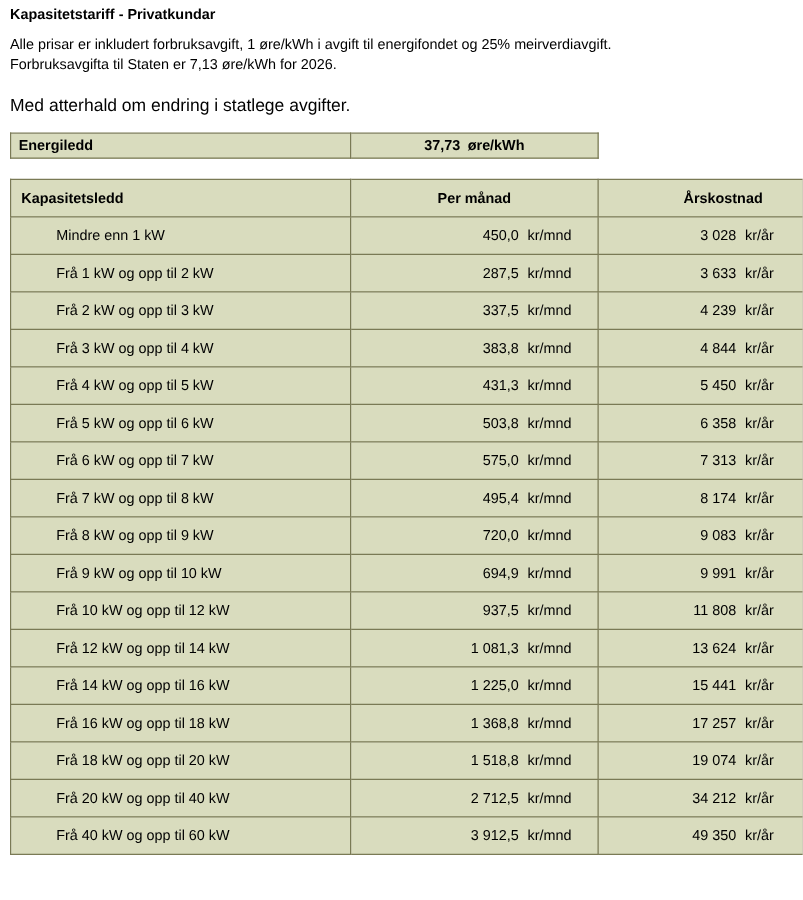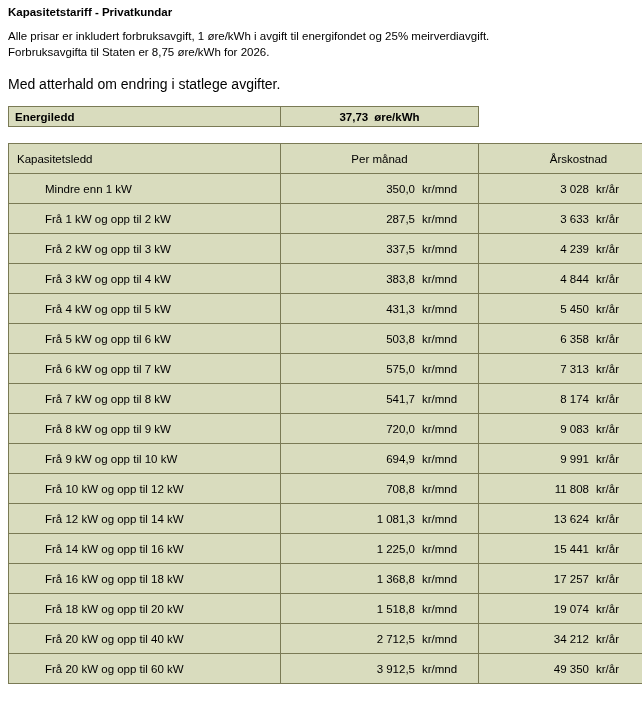--- a/index.html
+++ b/index.html
@@ -70,21 +70,21 @@
   .cap-table th, .cap-table td {
     border: 1px solid #7a7a55;
     background: #d9dcbe;
     height: 30px;
     padding: 2px 8px;
     box-sizing: border-box;
     font-size: 11.5px;
     vertical-align: middle;
   }
   .cap-table th {
-    font-weight: normal;
+    font-weight: bold;
     text-align: center;
   }
   .cap-table th.col-desc { text-align: left; width: 272px; }
   .cap-table th.col-month { width: 198px; }
   .cap-table th.col-year  { width: 164px; padding-left: 44px; }
   .cap-table td.desc  { text-align: left; font-weight: normal; padding-left: 36px; }
   .cap-table td.money { text-align: right; font-weight: normal; padding-right: 8px; }
   .money-inner {
     display: inline-block;
     white-space: nowrap;
@@ -104,21 +104,21 @@
 </style>
 </head>
 <body>
 
 <div class="page">
 
   <div class="doc-title">Kapasitetstariff - Privatkundar</div>
 
   <div class="intro">
     <span class="intro-line">Alle prisar er inkludert forbruksavgift, 1 øre/kWh i avgift til energifondet og 25% meirverdiavgift.</span>
-    <span class="intro-line">Forbruksavgifta til Staten er 8,75 øre/kWh for 2026.</span>
+    <span class="intro-line">Forbruksavgifta til Staten er 7,13 øre/kWh for 2026.</span>
   </div>
 
   <div class="intro-spacer"></div>
 
   <div class="note">Med atterhald om endring i statlege avgifter.</div>
 
   <table class="energy-table">
     <tbody>
       <tr>
         <td class="label">Energiledd</td>
@@ -133,21 +133,21 @@
     <thead>
       <tr>
         <th class="col-desc">Kapasitetsledd</th>
         <th class="col-month">Per månad</th>
         <th class="col-year">Årskostnad</th>
       </tr>
     </thead>
     <tbody id="cap-body">
         <tr>
           <td class="desc">Mindre enn 1 kW</td>
-          <td class="money"><span class="money-inner"><span class="money-num">350,0</span><span class="money-unit">kr/mnd</span></span></td>
+          <td class="money"><span class="money-inner"><span class="money-num">450,0</span><span class="money-unit">kr/mnd</span></span></td>
           <td class="money"><span class="money-inner"><span class="money-num">3 028</span><span class="money-unit yr">kr/år</span></span></td>
         </tr>
         <tr>
           <td class="desc">Frå 1 kW og opp til 2 kW</td>
           <td class="money"><span class="money-inner"><span class="money-num">287,5</span><span class="money-unit">kr/mnd</span></span></td>
           <td class="money"><span class="money-inner"><span class="money-num">3 633</span><span class="money-unit yr">kr/år</span></span></td>
         </tr>
         <tr>
           <td class="desc">Frå 2 kW og opp til 3 kW</td>
           <td class="money"><span class="money-inner"><span class="money-num">337,5</span><span class="money-unit">kr/mnd</span></span></td>
@@ -168,36 +168,36 @@
           <td class="money"><span class="money-inner"><span class="money-num">503,8</span><span class="money-unit">kr/mnd</span></span></td>
           <td class="money"><span class="money-inner"><span class="money-num">6 358</span><span class="money-unit yr">kr/år</span></span></td>
         </tr>
         <tr>
           <td class="desc">Frå 6 kW og opp til 7 kW</td>
           <td class="money"><span class="money-inner"><span class="money-num">575,0</span><span class="money-unit">kr/mnd</span></span></td>
           <td class="money"><span class="money-inner"><span class="money-num">7 313</span><span class="money-unit yr">kr/år</span></span></td>
         </tr>
         <tr>
           <td class="desc">Frå 7 kW og opp til 8 kW</td>
-          <td class="money"><span class="money-inner"><span class="money-num">541,7</span><span class="money-unit">kr/mnd</span></span></td>
+          <td class="money"><span class="money-inner"><span class="money-num">495,4</span><span class="money-unit">kr/mnd</span></span></td>
           <td class="money"><span class="money-inner"><span class="money-num">8 174</span><span class="money-unit yr">kr/år</span></span></td>
         </tr>
         <tr>
           <td class="desc">Frå 8 kW og opp til 9 kW</td>
           <td class="money"><span class="money-inner"><span class="money-num">720,0</span><span class="money-unit">kr/mnd</span></span></td>
           <td class="money"><span class="money-inner"><span class="money-num">9 083</span><span class="money-unit yr">kr/år</span></span></td>
         </tr>
         <tr>
           <td class="desc">Frå 9 kW og opp til 10 kW</td>
           <td class="money"><span class="money-inner"><span class="money-num">694,9</span><span class="money-unit">kr/mnd</span></span></td>
           <td class="money"><span class="money-inner"><span class="money-num">9 991</span><span class="money-unit yr">kr/år</span></span></td>
         </tr>
         <tr>
           <td class="desc">Frå 10 kW og opp til 12 kW</td>
-          <td class="money"><span class="money-inner"><span class="money-num">708,8</span><span class="money-unit">kr/mnd</span></span></td>
+          <td class="money"><span class="money-inner"><span class="money-num">937,5</span><span class="money-unit">kr/mnd</span></span></td>
           <td class="money"><span class="money-inner"><span class="money-num">11 808</span><span class="money-unit yr">kr/år</span></span></td>
         </tr>
         <tr>
           <td class="desc">Frå 12 kW og opp til 14 kW</td>
           <td class="money"><span class="money-inner"><span class="money-num">1 081,3</span><span class="money-unit">kr/mnd</span></span></td>
           <td class="money"><span class="money-inner"><span class="money-num">13 624</span><span class="money-unit yr">kr/år</span></span></td>
         </tr>
         <tr>
           <td class="desc">Frå 14 kW og opp til 16 kW</td>
           <td class="money"><span class="money-inner"><span class="money-num">1 225,0</span><span class="money-unit">kr/mnd</span></span></td>
@@ -212,20 +212,20 @@
           <td class="desc">Frå 18 kW og opp til 20 kW</td>
           <td class="money"><span class="money-inner"><span class="money-num">1 518,8</span><span class="money-unit">kr/mnd</span></span></td>
           <td class="money"><span class="money-inner"><span class="money-num">19 074</span><span class="money-unit yr">kr/år</span></span></td>
         </tr>
         <tr>
           <td class="desc">Frå 20 kW og opp til 40 kW</td>
           <td class="money"><span class="money-inner"><span class="money-num">2 712,5</span><span class="money-unit">kr/mnd</span></span></td>
           <td class="money"><span class="money-inner"><span class="money-num">34 212</span><span class="money-unit yr">kr/år</span></span></td>
         </tr>
         <tr>
-          <td class="desc">Frå 20 kW og opp til 60 kW</td>
+          <td class="desc">Frå 40 kW og opp til 60 kW</td>
           <td class="money"><span class="money-inner"><span class="money-num">3 912,5</span><span class="money-unit">kr/mnd</span></span></td>
           <td class="money"><span class="money-inner"><span class="money-num">49 350</span><span class="money-unit yr">kr/år</span></span></td>
         </tr>
       </tbody>
   </table>
 
 </div>
 
 </body></html>

